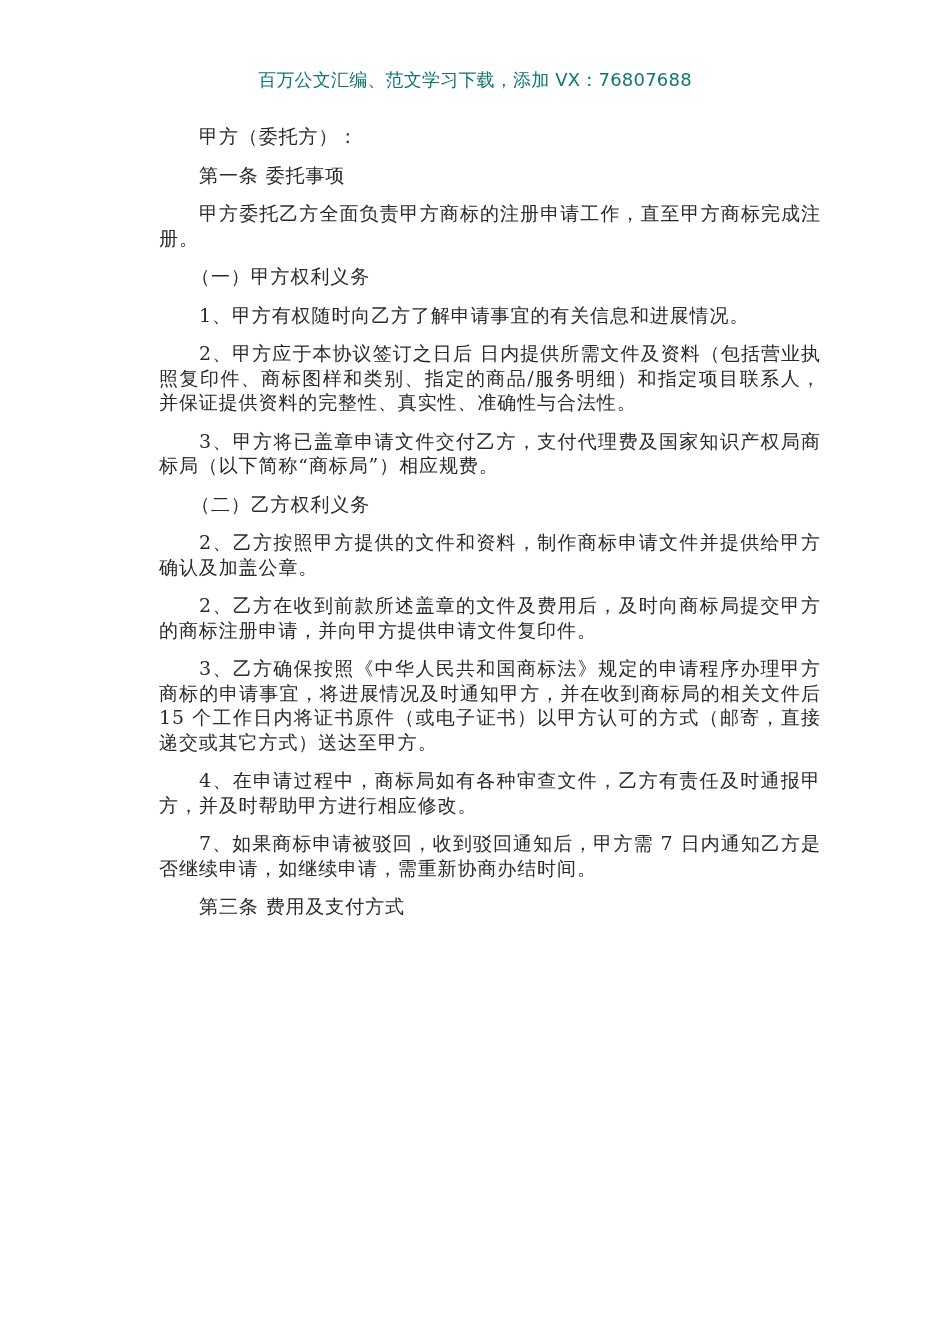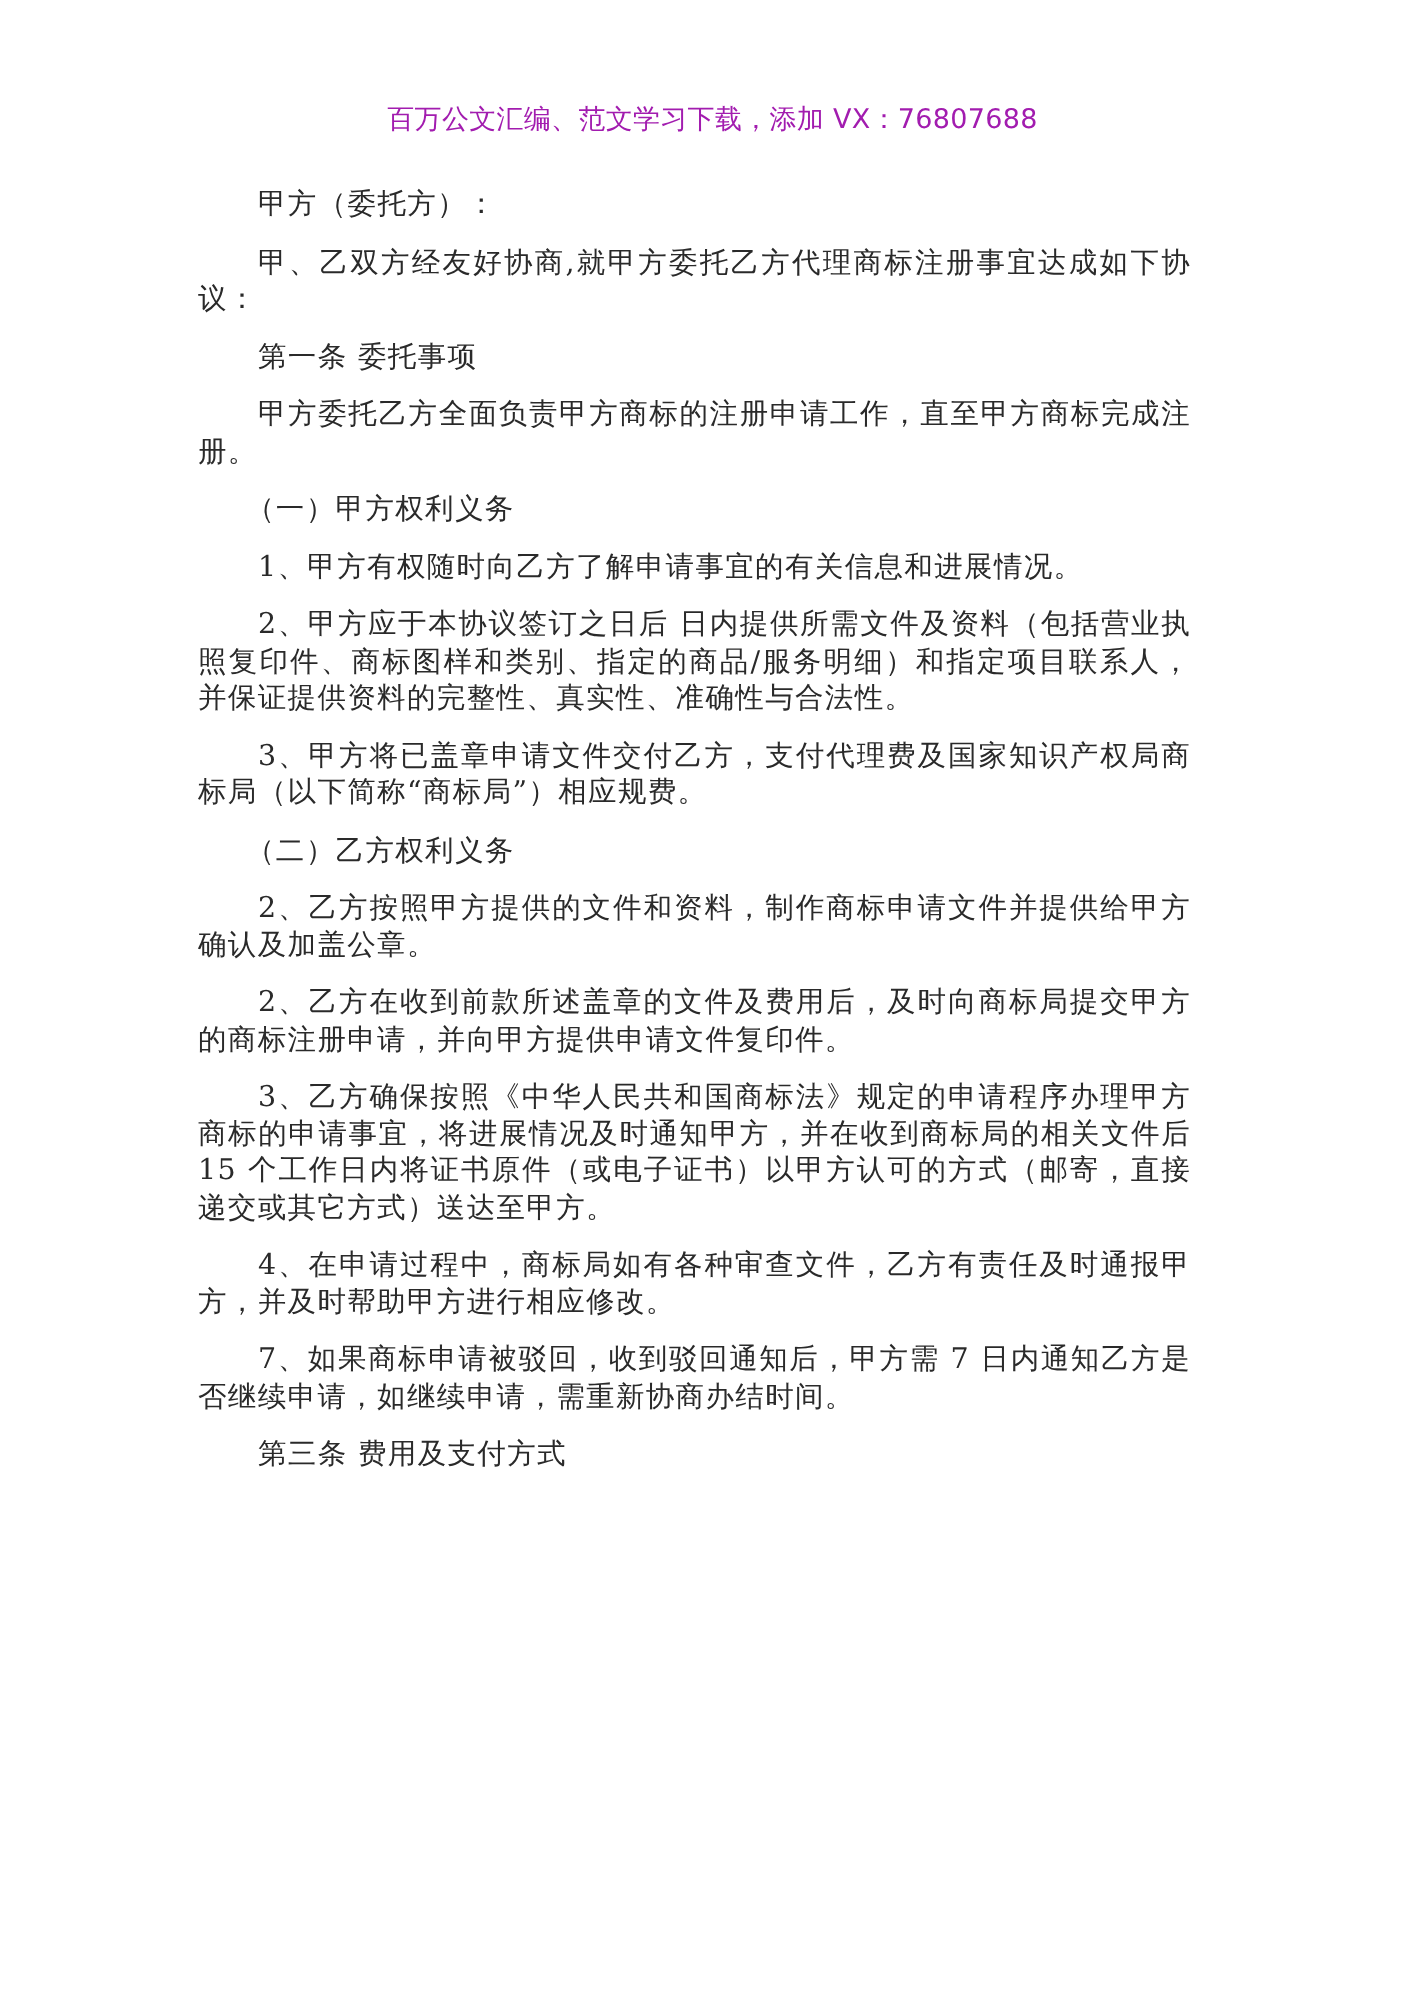--- a/index.html
+++ b/index.html
@@ -12,30 +12,30 @@
       height: 1344px;
       position: relative;
       overflow: hidden;
     }
     .banner {
       position: absolute;
       top: 68px;
       left: 0;
       width: 950px;
       text-align: center;
-      color: #a21caf;
+      color: #0f766e;
       font-family: "DejaVu Sans", sans-serif;
       font-size: 18px;
       line-height: 24px;
       letter-spacing: 0.2px;
     }
     .content {
       position: absolute;
       top: 124px;
-      left: 132px;
+      left: 159px;
       width: 662px;
       font-family: "DejaVu Serif", serif;
       color: #2a2a2a;
       font-size: 19px;
       line-height: 24.5px;
       letter-spacing: 0.9px;
     }
     .para {
       margin: 0 0 14px 0;
       text-indent: 40px;
@@ -46,21 +46,20 @@
       text-indent: 32px;
     }
   </style>
 </head>
 <body>
 
 <div class="banner">百万公文汇编、范文学习下载，添加 VX：76807688</div>
 
 <div class="content">
   <p class="para">甲方（委托方）：</p>
-  <p class="para">甲、乙双方经友好协商,就甲方委托乙方代理商标注册事宜达成如下协议：</p>
   <p class="para">第一条 委托事项</p>
   <p class="para">甲方委托乙方全面负责甲方商标的注册申请工作，直至甲方商标完成注册。</p>
   <p class="para sub">（一）甲方权利义务</p>
   <p class="para">1、甲方有权随时向乙方了解申请事宜的有关信息和进展情况。</p>
   <p class="para">2、甲方应于本协议签订之日后 日内提供所需文件及资料（包括营业执照复印件、商标图样和类别、指定的商品/服务明细）和指定项目联系人，并保证提供资料的完整性、真实性、准确性与合法性。</p>
   <p class="para">3、甲方将已盖章申请文件交付乙方，支付代理费及国家知识产权局商标局（以下简称“商标局”）相应规费。</p>
   <p class="para sub">（二）乙方权利义务</p>
   <p class="para">2、乙方按照甲方提供的文件和资料，制作商标申请文件并提供给甲方确认及加盖公章。</p>
   <p class="para">2、乙方在收到前款所述盖章的文件及费用后，及时向商标局提交甲方的商标注册申请，并向甲方提供申请文件复印件。</p>
   <p class="para">3、乙方确保按照《中华人民共和国商标法》规定的申请程序办理甲方商标的申请事宜，将进展情况及时通知甲方，并在收到商标局的相关文件后 15 个工作日内将证书原件（或电子证书）以甲方认可的方式（邮寄，直接递交或其它方式）送达至甲方。</p>

